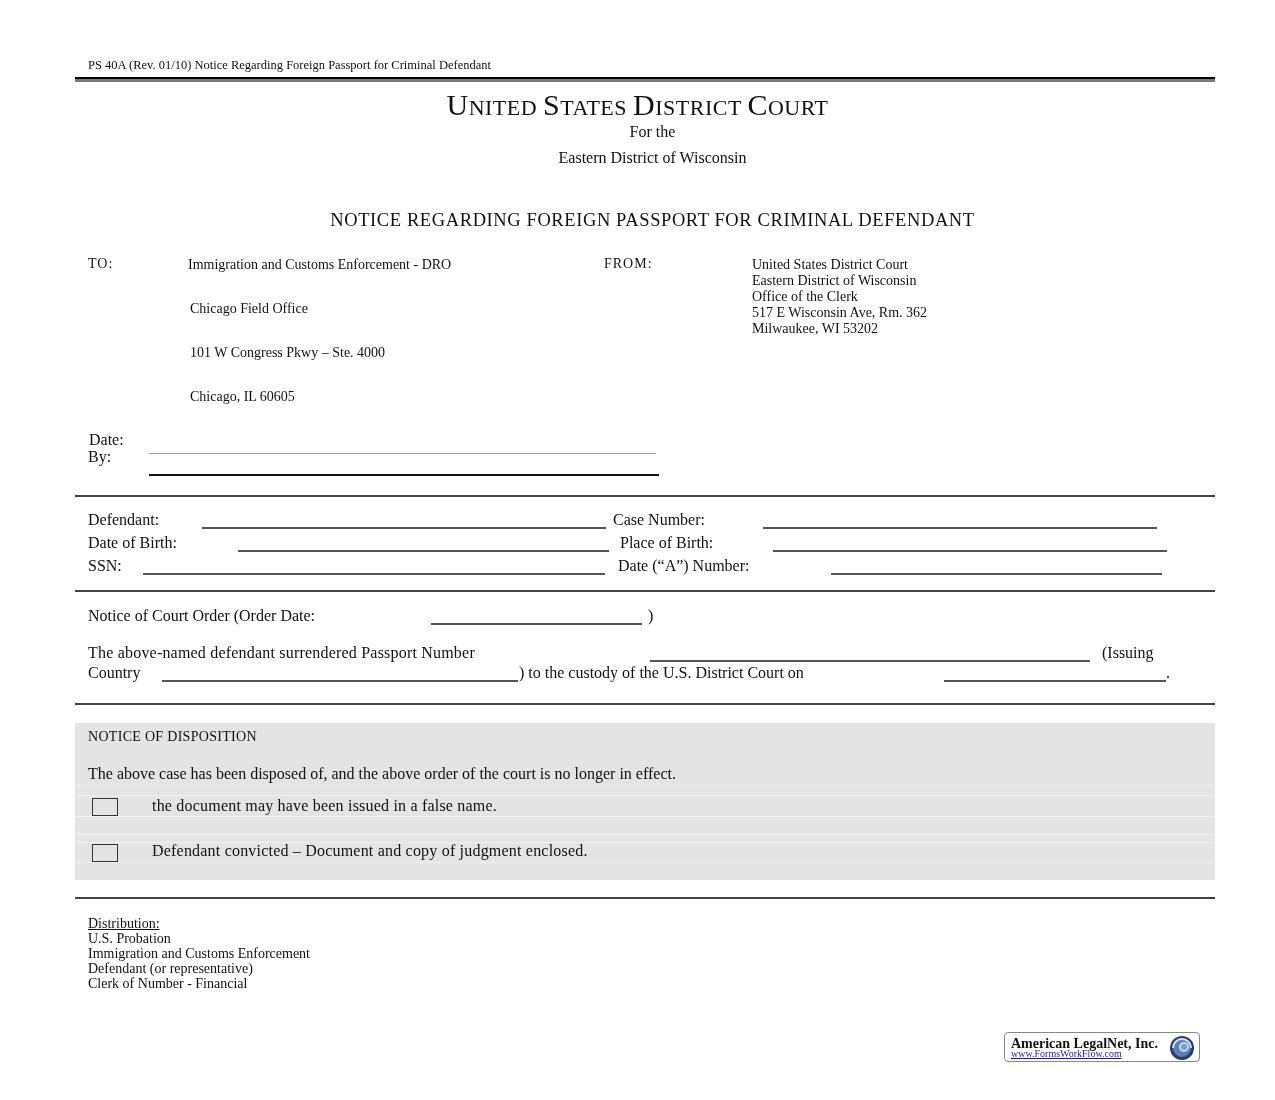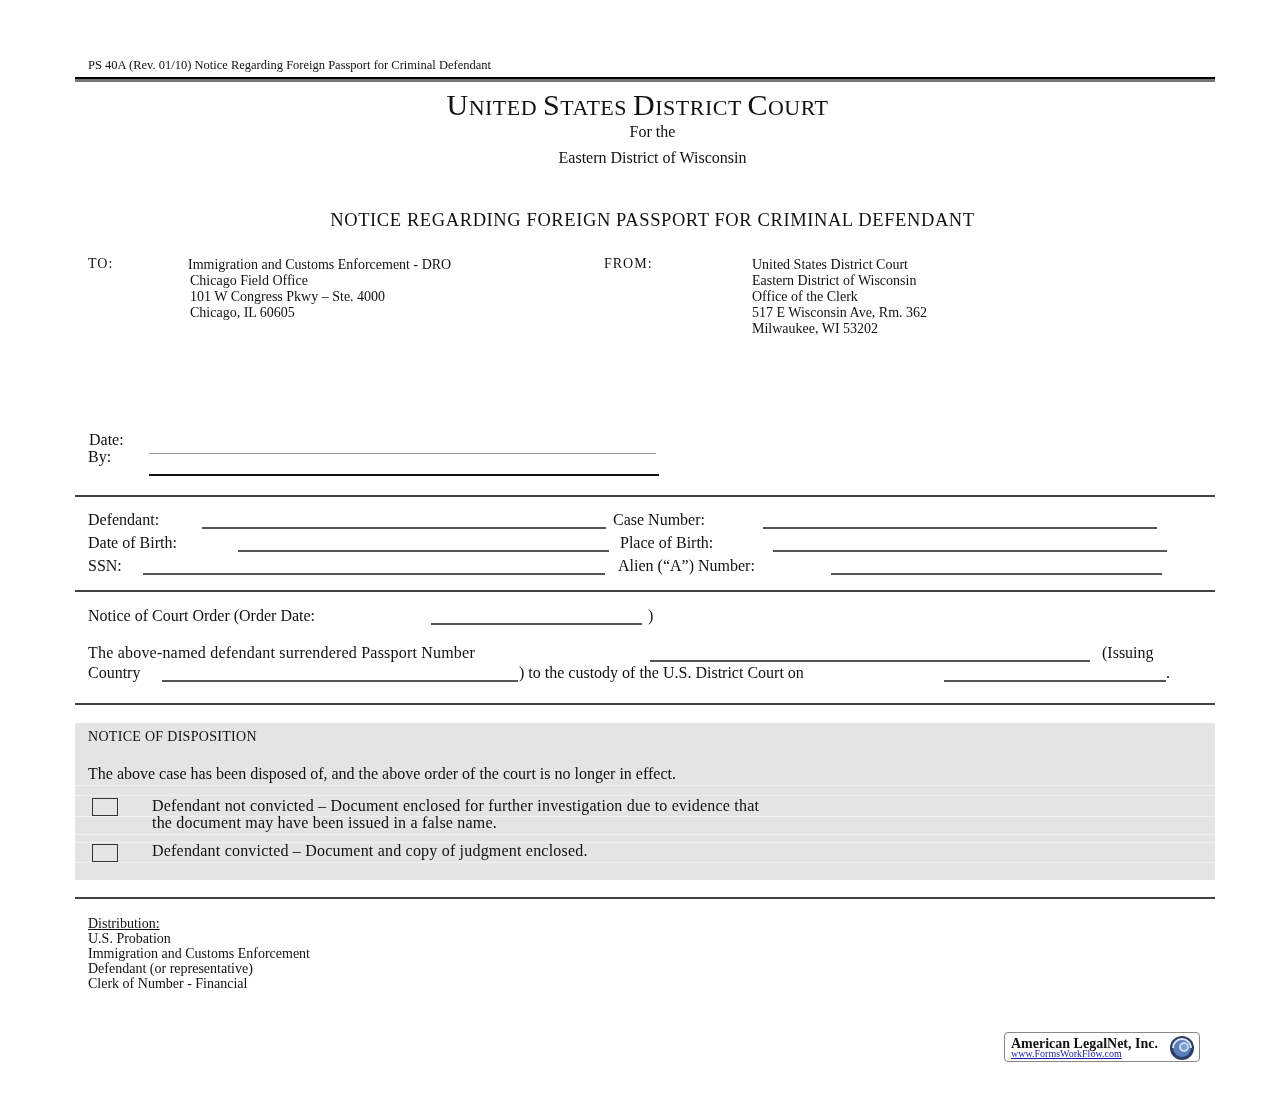--- a/index.html
+++ b/index.html
@@ -15,21 +15,21 @@
     .court-title .big { font-size: 30px; }
     .court-sub1 { left: 0; width: 1305px; top: 123px; text-align: center; font-size: 16px; }
     .court-sub2 { left: 0; width: 1305px; top: 149px; text-align: center; font-size: 16px; }
 
     .notice-title { left: 0; width: 1305px; top: 210px; text-align: center; font-size: 18.5px; letter-spacing: 0.6px; }
 
     .addr-label { font-size: 14px; letter-spacing: 1px; }
     .addr-lines { font-size: 14px; line-height: 16px; }
     .to-label { left: 88px; top: 256px; }
     .to-lines { left: 188px; top: 257px; }
-    .to-lines div:not(:first-child) { padding-left: 2px; }
+    .to-lines div:not(:first-child) { padding-left: 2px; margin-top: 28px; }
     .from-label { left: 604px; top: 256px; }
     .from-lines { left: 752px; top: 257px; }
 
     .label16 { font-size: 16px; }
     .uline { position: absolute; height: 1px; background: #333; }
     .uline.gray { background: #999; }
     .uline.dk { background: #555; height: 1.5px; }
 
     .hrule { position: absolute; left: 75px; width: 1140px; height: 2px; background: #444; }
 
@@ -88,21 +88,21 @@
 <div class="abs label16" style="left:613px; top:511px;">Case Number:</div>
 <div class="uline dk" style="left:763px; top:527px; width:394px;"></div>
 
 <div class="abs label16" style="left:88px; top:534px;">Date of Birth:</div>
 <div class="uline dk" style="left:238px; top:550px; width:371px;"></div>
 <div class="abs label16" style="left:620px; top:534px;">Place of Birth:</div>
 <div class="uline dk" style="left:773px; top:550px; width:394px;"></div>
 
 <div class="abs label16" style="left:88px; top:557px;">SSN:</div>
 <div class="uline dk" style="left:143px; top:573px; width:462px;"></div>
-<div class="abs label16" style="left:618px; top:557px;">Alien (“A”) Number:</div>
+<div class="abs label16" style="left:618px; top:557px;">Date (“A”) Number:</div>
 <div class="uline dk" style="left:831px; top:573px; width:331px;"></div>
 
 <div class="hrule" style="top:590px;"></div>
 
 <div class="abs label16" style="left:88px; top:607px;">Notice of Court Order (Order Date:</div>
 <div class="uline dk" style="left:431px; top:623px; width:211px;"></div>
 <div class="abs label16" style="left:648px; top:607px;">)</div>
 
 <div class="abs label16" style="left:88px; top:644px; letter-spacing:0.2px;">The above-named defendant surrendered Passport Number</div>
 <div class="uline dk" style="left:650px; top:660px; width:440px;"></div>
@@ -122,21 +122,20 @@
 <div class="stripe" style="top:816px;"></div>
 <div class="stripe" style="top:834px;"></div>
 <div class="stripe" style="top:842px;"></div>
 <div class="stripe" style="top:862px;"></div>
 
 <div class="abs" style="left:88px; top:729px; font-size:14px; letter-spacing:0.3px;">NOTICE OF DISPOSITION</div>
 <div class="abs label16" style="left:88px; top:765px;">The above case has been disposed of, and the above order of the court is no longer in effect.</div>
 
 <div class="checkbox" style="left:92px; top:798px;"></div>
 <div class="abs label16" style="left:152px; top:797px; line-height:17px; letter-spacing:0.2px;">
-  <div>Defendant not convicted – Document enclosed for further investigation due to evidence that</div>
   <div>the document may have been issued in a false name.</div>
 </div>
 
 <div class="checkbox" style="left:92px; top:844px;"></div>
 <div class="abs label16" style="left:152px; top:842px; letter-spacing:0.2px;">Defendant convicted – Document and copy of judgment enclosed.</div>
 
 <div class="hrule" style="top:897px;"></div>
 
 <div class="abs dist">
   <div class="hdr">Distribution:</div>

